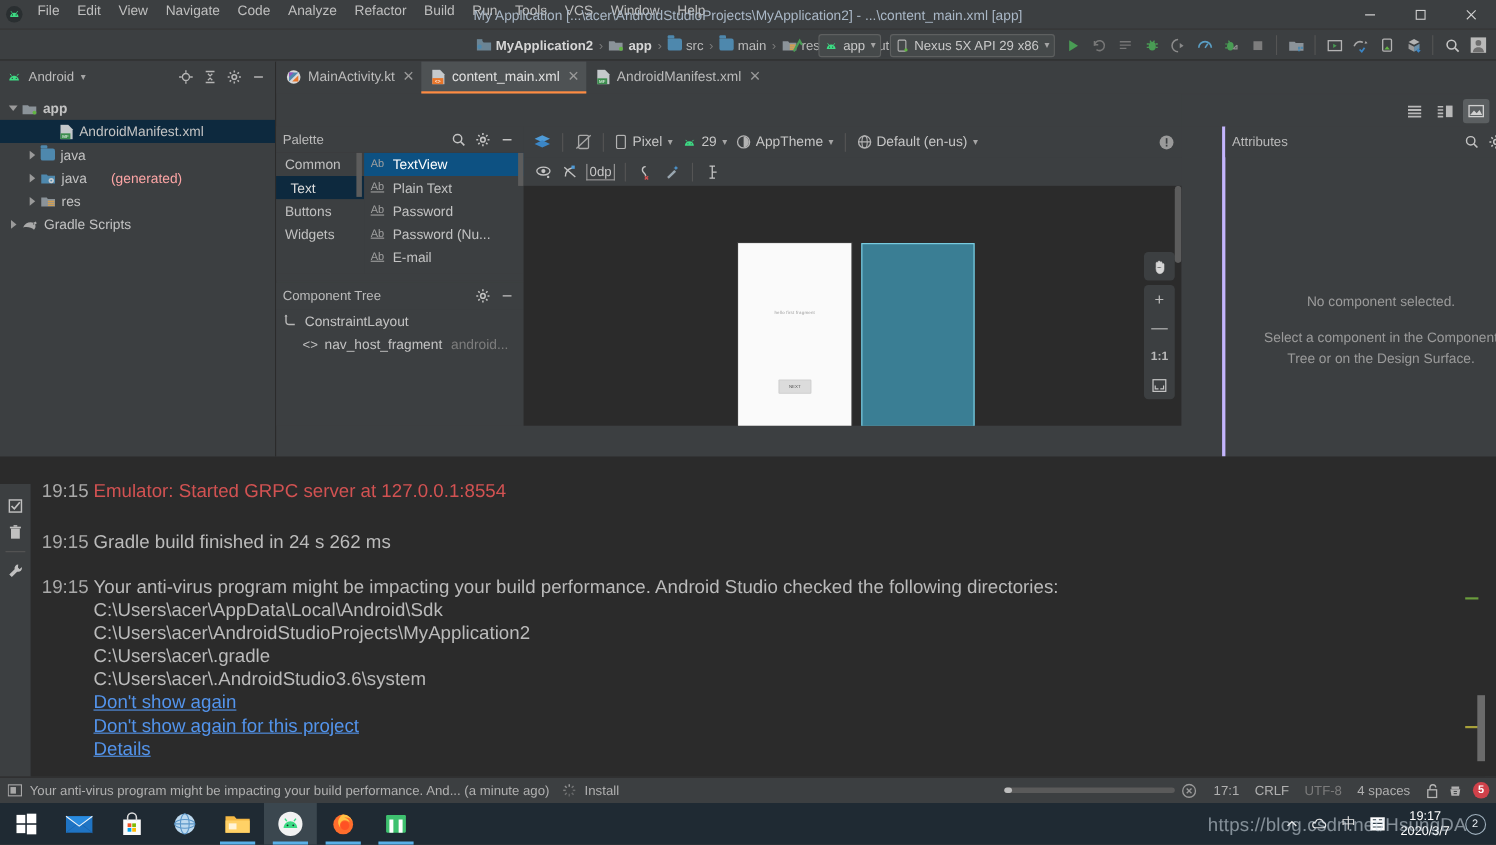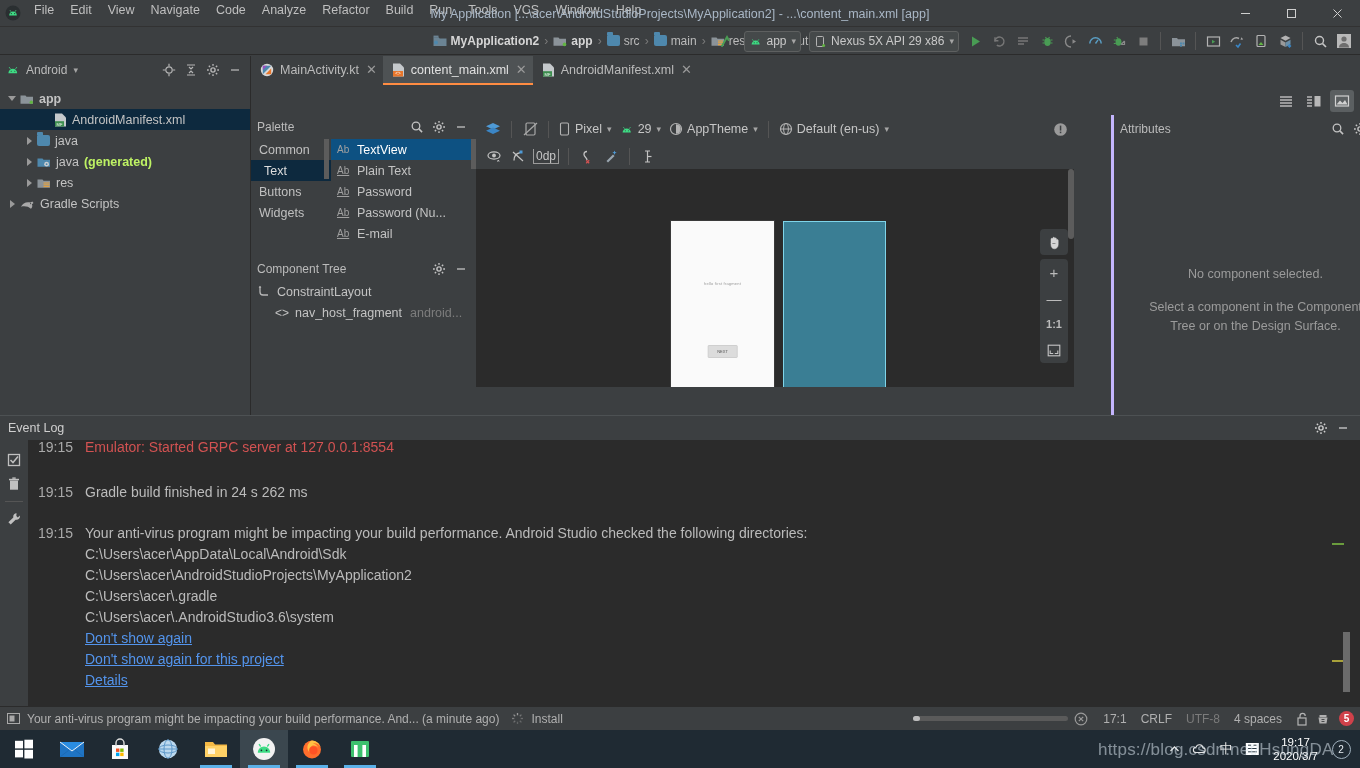--- a/index.html
+++ b/index.html
@@ -71,21 +71,21 @@
   .ph-btn { width:22px; height:22px; display:flex; align-items:center; justify-content:center; border-radius:3px; }
   .tree { padding-top: 4px; font-size: 12.5px; }
   .tree-row { display:flex; align-items:center; height:21px; padding-left: 4px; white-space: nowrap; cursor: default; }
   .tree-row.sel { background: #0d293e; }
   .tw { width: 16px; display:flex; align-items:center; justify-content:center; }
   .tri { width:0;height:0; }
   .tri.closed { border-left: 5px solid #9a9a9a; border-top: 4px solid transparent; border-bottom: 4px solid transparent; }
   .tri.open { border-top: 5px solid #9a9a9a; border-left: 4px solid transparent; border-right: 4px solid transparent; }
   .tree-lbl { margin-left: 5px; color:#c3c3c3; }
   .tree-lbl.b { font-weight: bold; }
-  .tree-dim { color:#bef264; margin-left:5px;font-weight:bold; }
+  .tree-dim { color:#fca5a5; margin-left:22px; }
 
   
   .palette-panel {
     position:absolute; left:251px; top:115px; width:225px; height:140px;
     background:#3c3f41;
   }
   .sub-head {
     height:24px; display:flex; align-items:center; padding-left:6px; font-size:12px; color:#bbb;
     background:#3c3f41;
   }
@@ -192,21 +192,21 @@
   }
   .el-head-actions { margin-left:auto; display:flex; align-items:center; padding-right:6px; }
   .el-side {
     position:absolute; left:0; top:25px; width:28px; height:266px; background:#3c3f41;
     display:flex; flex-direction:column; align-items:center; padding-top:8px;
   }
   .el-side-btn { width:22px; height:24px; display:flex; align-items:center; justify-content:center; color:#c0c0c0;}
   .el-side-div { width:18px; height:1px; background:#555; margin:5px 0; }
   .el-body {
     position:absolute; left:28px; top:25px; width:1322px; height:266px;
-    background:#2b2b2b; overflow:hidden; font-size:14px;
+    background:#2b2b2b; overflow:hidden; font-size:17px;
   }
   .el-line { display:flex; padding: 0 0 0 10px; line-height:21px; white-space:nowrap; }
   .el-time { width:47px; color:#a9a9a9; flex-shrink:0; }
   .el-msg { color:#bbbbbb; }
   .el-msg.err { color:#d25252; }
   .el-msg.ind { padding-left:47px; }
   .el-link { color:#5394ec; text-decoration:underline; cursor:pointer; }
   .el-marker-green { position:absolute; right:6px; top:103px; width:12px; height:2px; background:#6a9c3d; }
   .el-marker-yellow { position:absolute; right:6px; top:220px; width:12px; height:2px; background:#a8a13a; }
   .el-scroll { position:absolute; right:0; top:192px; width:7px; height:60px; background:#6b6b6b; }
@@ -924,36 +924,20 @@
     </span>
   </div>
   <div class="attrs-empty">
     <div>No component selected.</div>
     <span class="sp"></span>
     <div>Select a component in the Component Tree or on the Design Surface.</div>
   </div>
 </div>
 
 <div class="eventlog">
-  <div class="el-head">
-    <span>Event Log</span>
-    <span class="el-head-actions">
-      <span class="ph-btn">
-        <svg width="14" height="14" viewBox="0 0 14 14">
-              <circle cx="7" cy="7" r="2.1" fill="none" stroke="#cfcfcf" stroke-width="1.4"></circle>
-              <path d="M7 1v1.8M7 11.2V13M1 7h1.8M11.2 7H13M2.8 2.8l1.3 1.3M9.9 9.9l1.3 1.3M11.2 2.8L9.9 4.1M4.1 9.9l-1.3 1.3" stroke="#cfcfcf" stroke-width="1.4"></path>
-            </svg>
-      </span>
-      <span class="ph-btn">
-        <svg width="14" height="14" viewBox="0 0 14 14">
-              <path d="M3 7h8" stroke="#cfcfcf" stroke-width="1.3"></path>
-            </svg>
-      </span>
-    </span>
-  </div>
 
   <div class="el-side">
     <div class="el-side-btn">
       <svg width="14" height="14" viewBox="0 0 14 14">
             <rect x="1.5" y="1.5" width="11" height="11" fill="none" stroke="#c0c0c0" stroke-width="1.3"></rect>
             <path d="M3.5 7l2.5 2.6 5-6" stroke="#c0c0c0" stroke-width="1.5" fill="none"></path>
           </svg>
     </div>
     <div class="el-side-btn">
       <svg width="14" height="14" viewBox="0 0 14 14">

